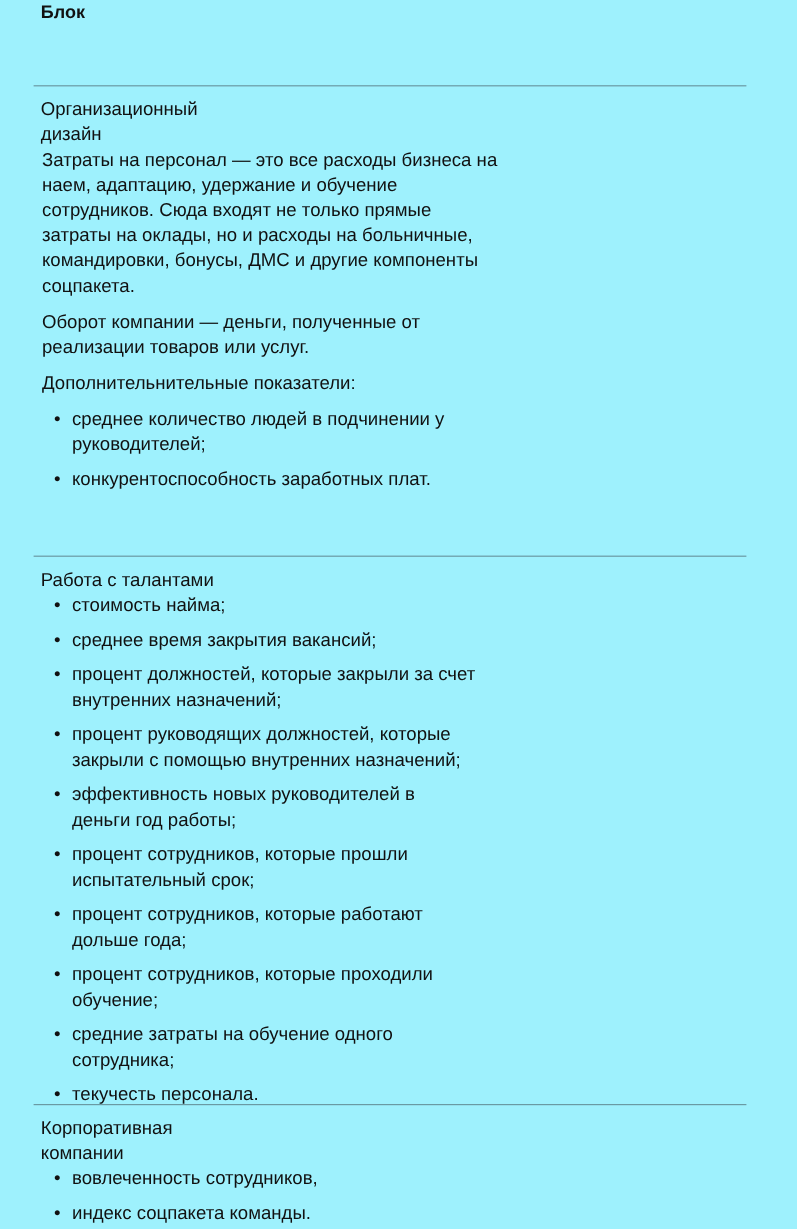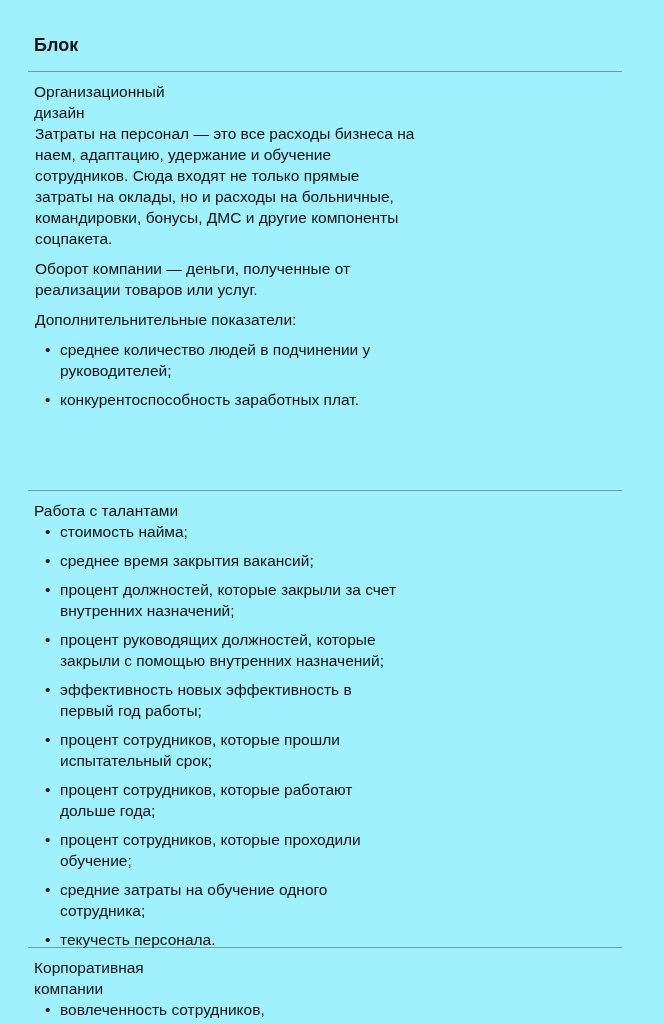--- a/index.html
+++ b/index.html
@@ -1,25 +1,25 @@
 <!DOCTYPE html>
 <html><head>
 <meta charset="utf-8">
 <style>
   * { margin:0; padding:0; box-sizing:border-box; }
   html, body { width:664px; height:1024px; background:#9ef1fd; overflow:hidden; }
   body { font-family: "Liberation Sans", sans-serif; color:#111; font-size:15.5px; line-height:21px; }
   .table { position:absolute; left:28px; top:0; width:594px; }
-  .head { display:flex; height:71px; align-items:flex-end; padding-bottom:15px; font-weight:bold; font-size:18px; }
+  .head { display:flex; height:71px; padding-bottom:15px; font-weight:bold; font-size:15px; }
   .row { display:flex; border-top:1.5px solid #6a9aa3;flex-direction:column; }
   .c1 { width:218px; padding-left:6px; }
   .c2 { flex:1; }
   .head .c1, .head .c2 { line-height:22px; }
   .r1 { padding-top:9px; height:392px; }
-  .r2 { padding-top:9px; height:457px;margin-top:27px; }
+  .r2 { padding-top:9px; height:457px; }
   .r3 { padding-top:9px; }
   .p { margin-bottom:9px; }
   ul { list-style:none; padding-left:10px; }
   li { position:relative; padding-left:15px; margin-bottom:8px; }
   li::before { content:"•"; position:absolute; left:0; top:0; }
 </style>
 </head>
 <body>
 
 <div class="table">
@@ -41,21 +41,21 @@
   </div>
 
   <div class="row r2">
     <div class="c1" style="width:211px">Работа с талантами</div>
     <div class="c2" style="padding-left:7px">
       <ul style="width:370px">
         <li>стоимость найма;</li>
         <li>среднее время закрытия вакансий;</li>
         <li>процент должностей, которые закрыли за счет внутренних назначений;</li>
         <li style="width:350px">процент руководящих должностей, которые закрыли с помощью внутренних назначений;</li>
-        <li style="width:345px">эффективность новых эффективность в первый год работы;</li>
+        <li style="width:345px">эффективность новых руководителей в деньги год работы;</li>
         <li style="width:345px">процент сотрудников, которые прошли испытательный срок;</li>
         <li style="width:360px">процент сотрудников, которые работают дольше года;</li>
         <li style="width:370px">процент сотрудников, которые проходили обучение;</li>
         <li style="width:320px">средние затраты на обучение одного сотрудника;</li>
         <li>текучесть персонала.</li>
       </ul>
     </div>
   </div>
 
   <div class="row r3">

